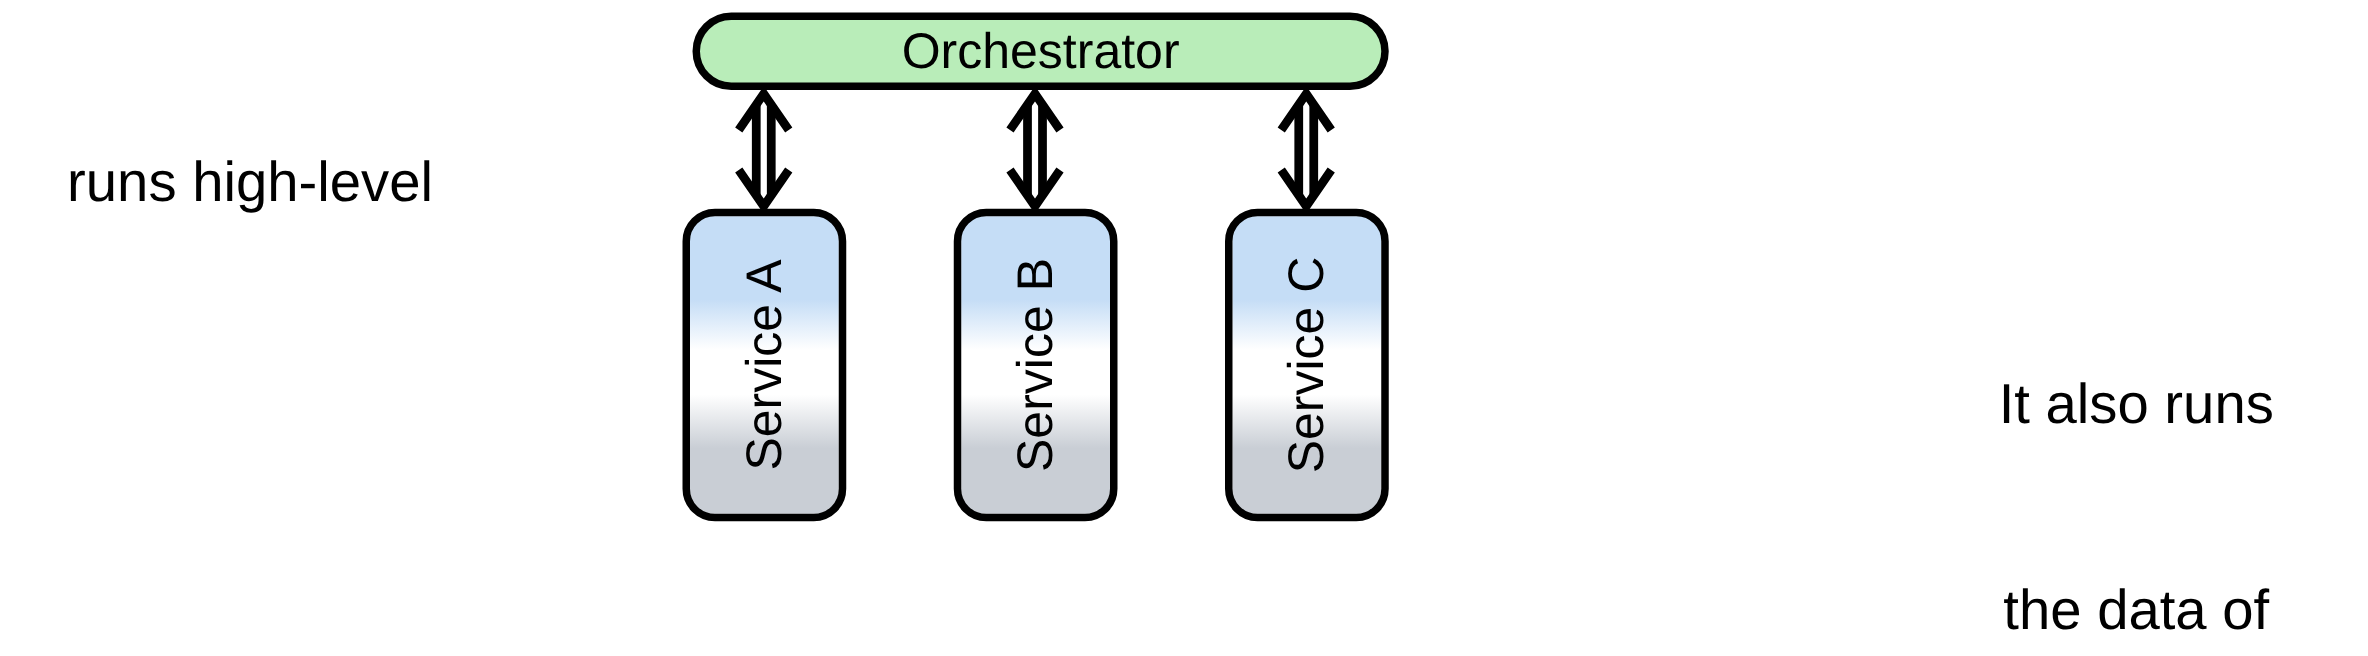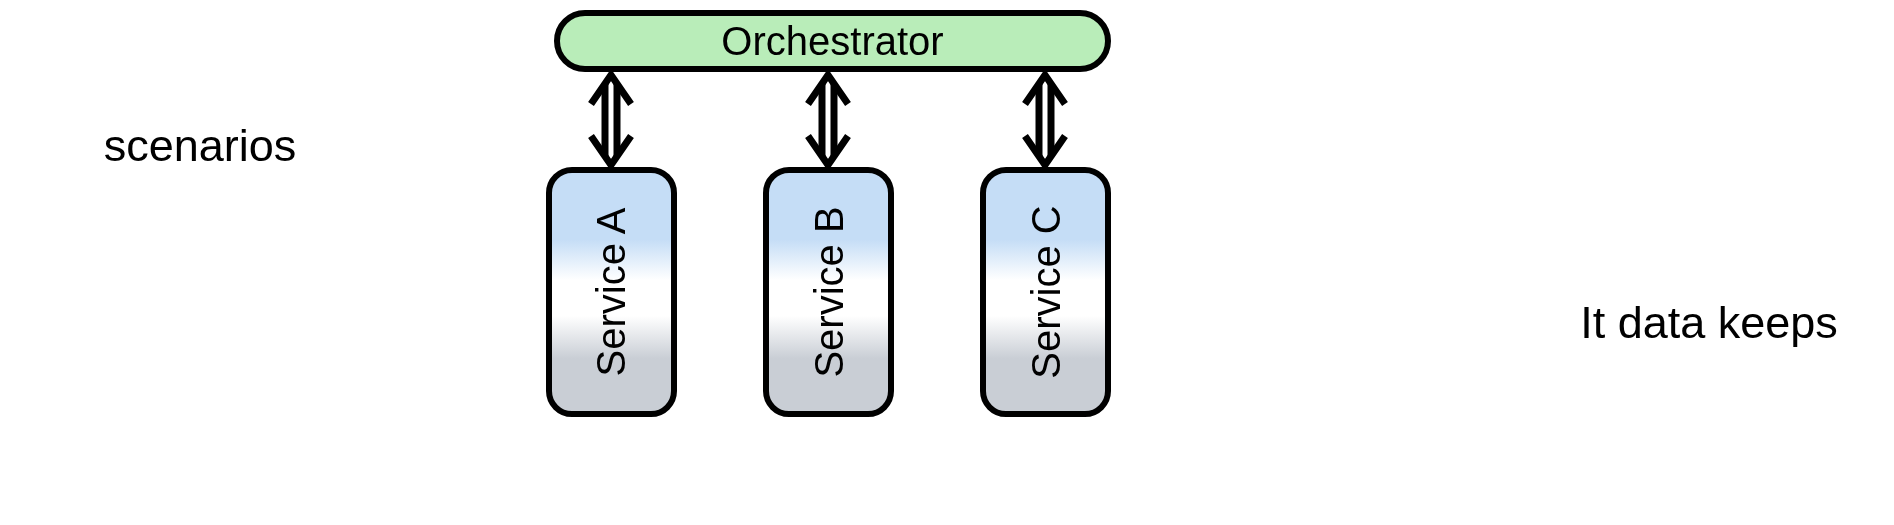--- a/index.html
+++ b/index.html
@@ -107,21 +107,21 @@
   #connector-a { left: 583px; }
   #connector-b { left: 800px; }
   #connector-c { left: 1017px; }
 </style>
 </head>
 <body>
 
 <div id="canvas">
 
   <div id="caption-left" class="caption">
-    <div>scenarios</div>
+    <div>runs high-level</div>
     
     
   </div>
 
   <div id="orchestrator">
     <span class="node-label">Orchestrator</span>
   </div>
 
   <div id="connector-a" class="connector">
     <svg width="56" height="96" viewBox="0 0 56 96">
@@ -162,18 +162,19 @@
 
   <div id="service-b" class="service-node">
     <span class="node-label">Service B</span>
   </div>
 
   <div id="service-c" class="service-node">
     <span class="node-label">Service C</span>
   </div>
 
   <div id="caption-right" class="caption">
-    <div>It data keeps</div>
+    <div>It also runs</div>
+    <div>the data of</div>
     
     
   </div>
 
 </div>
 
 </body></html>

